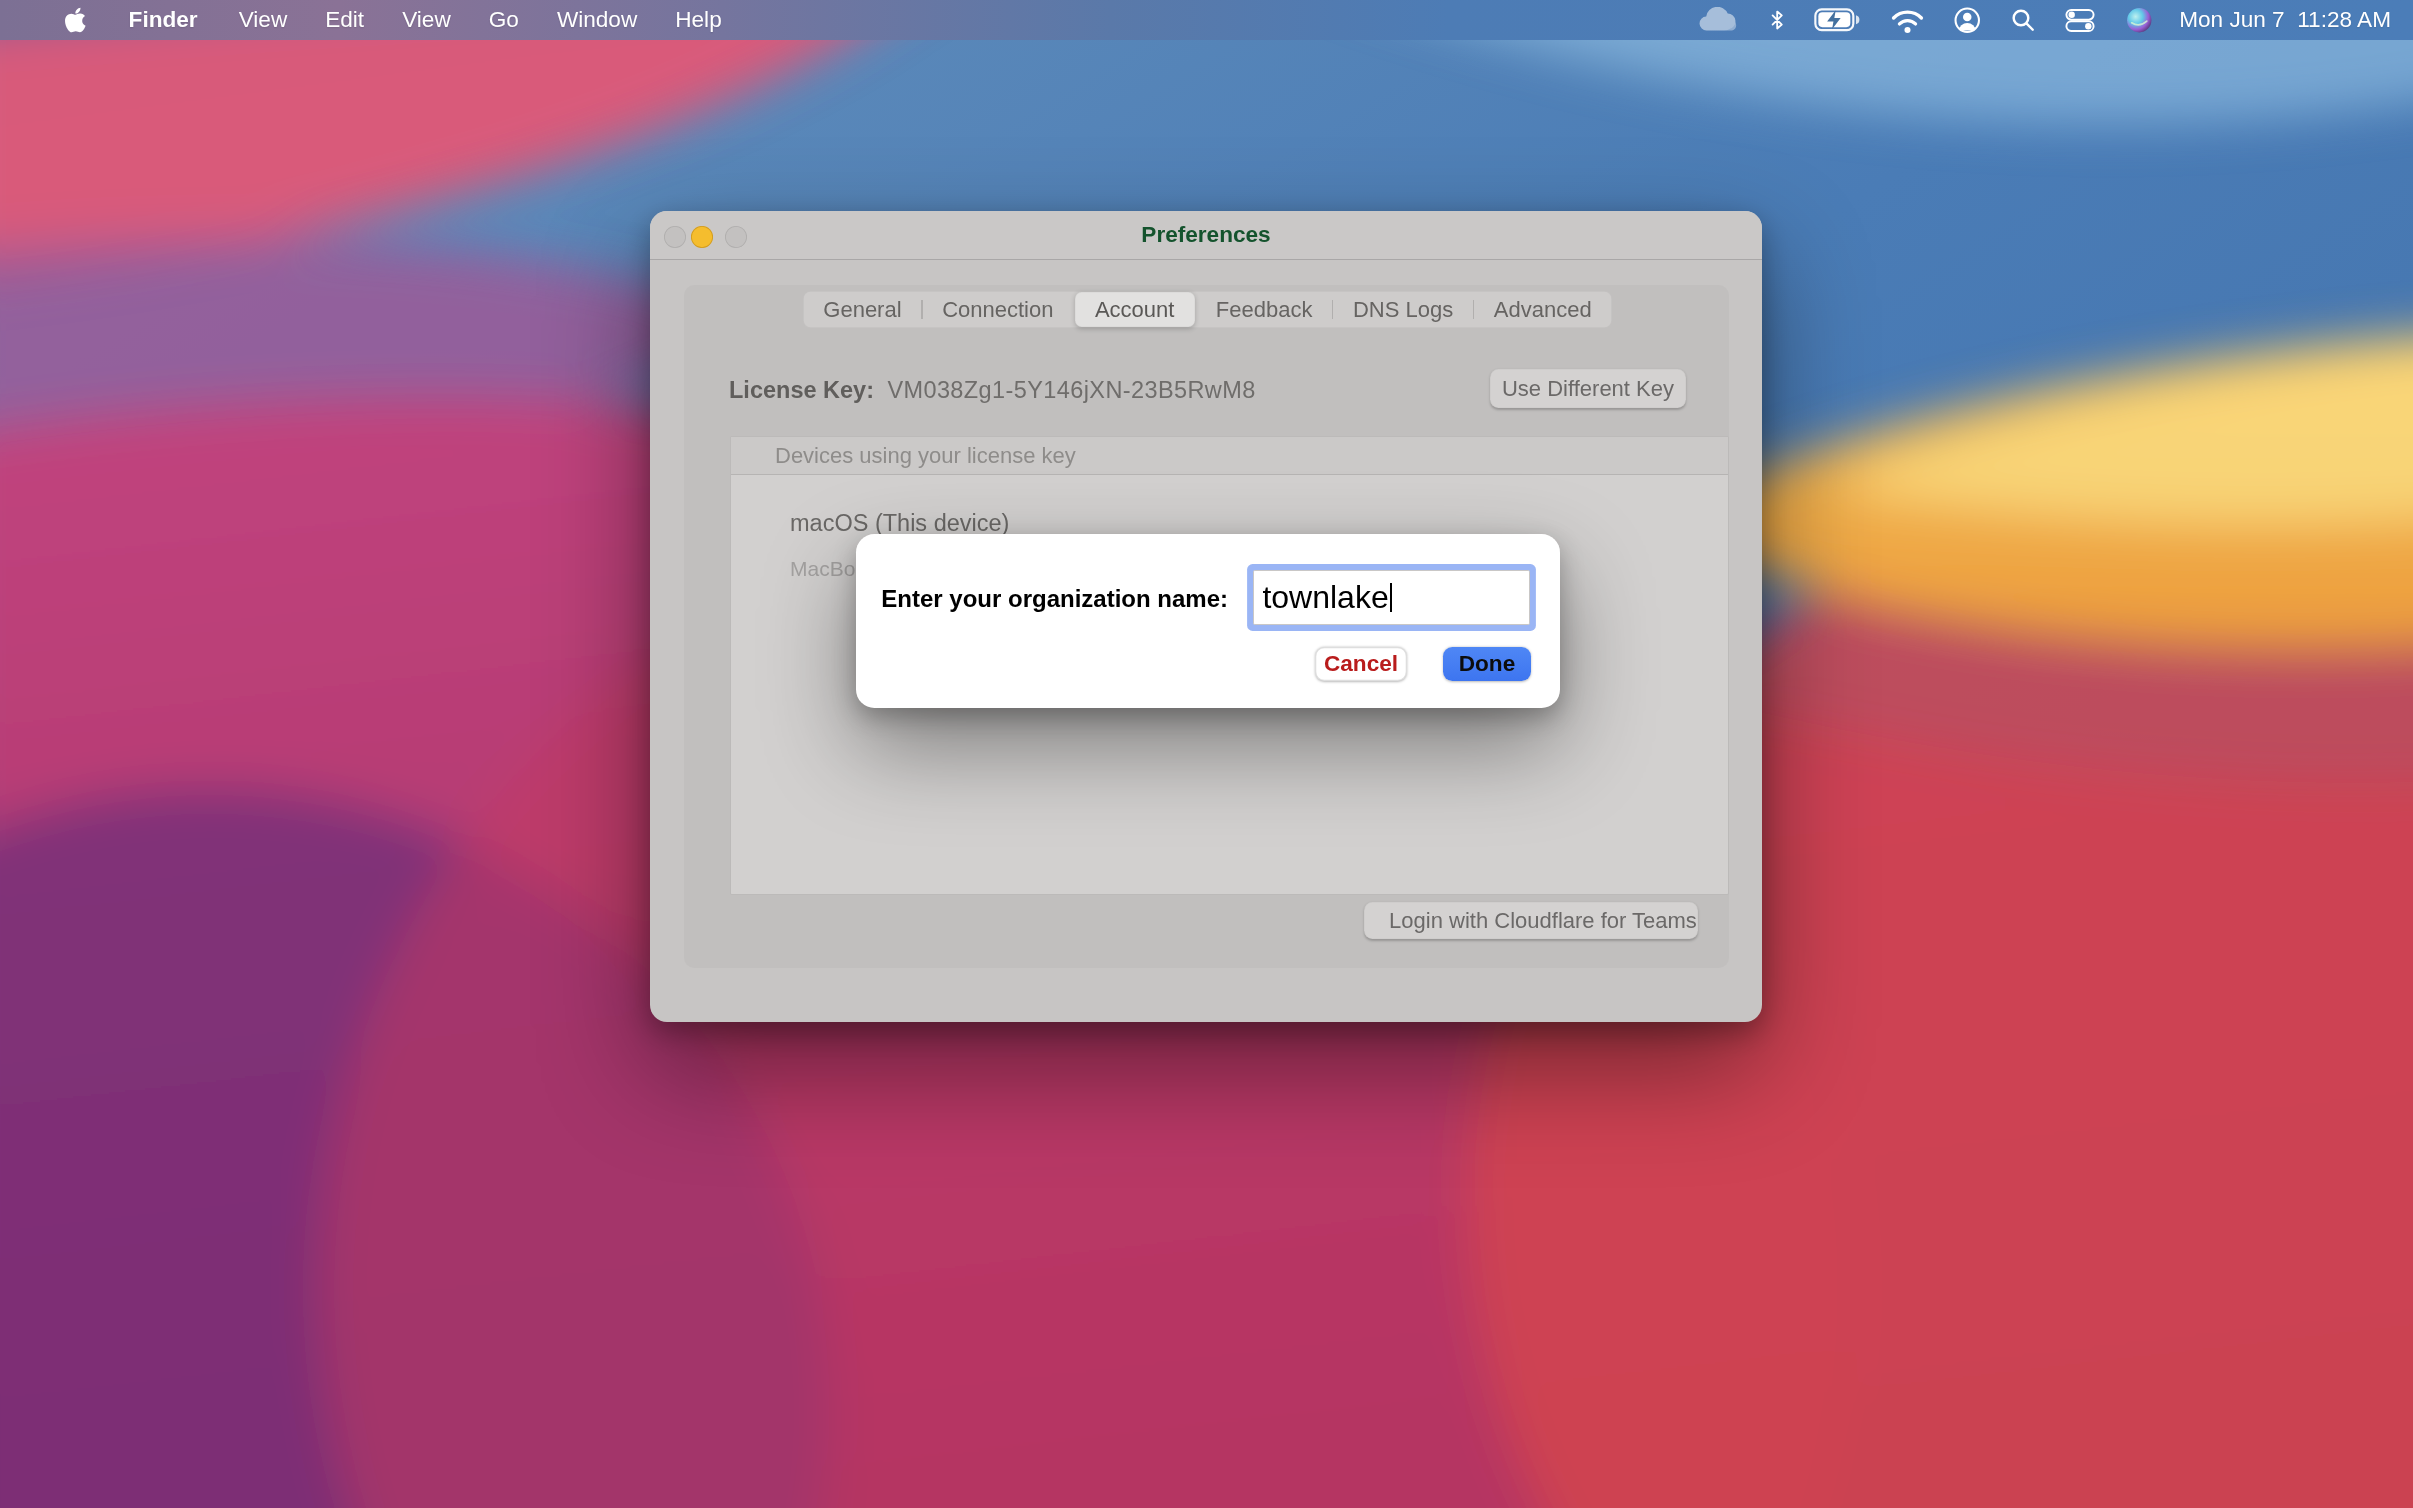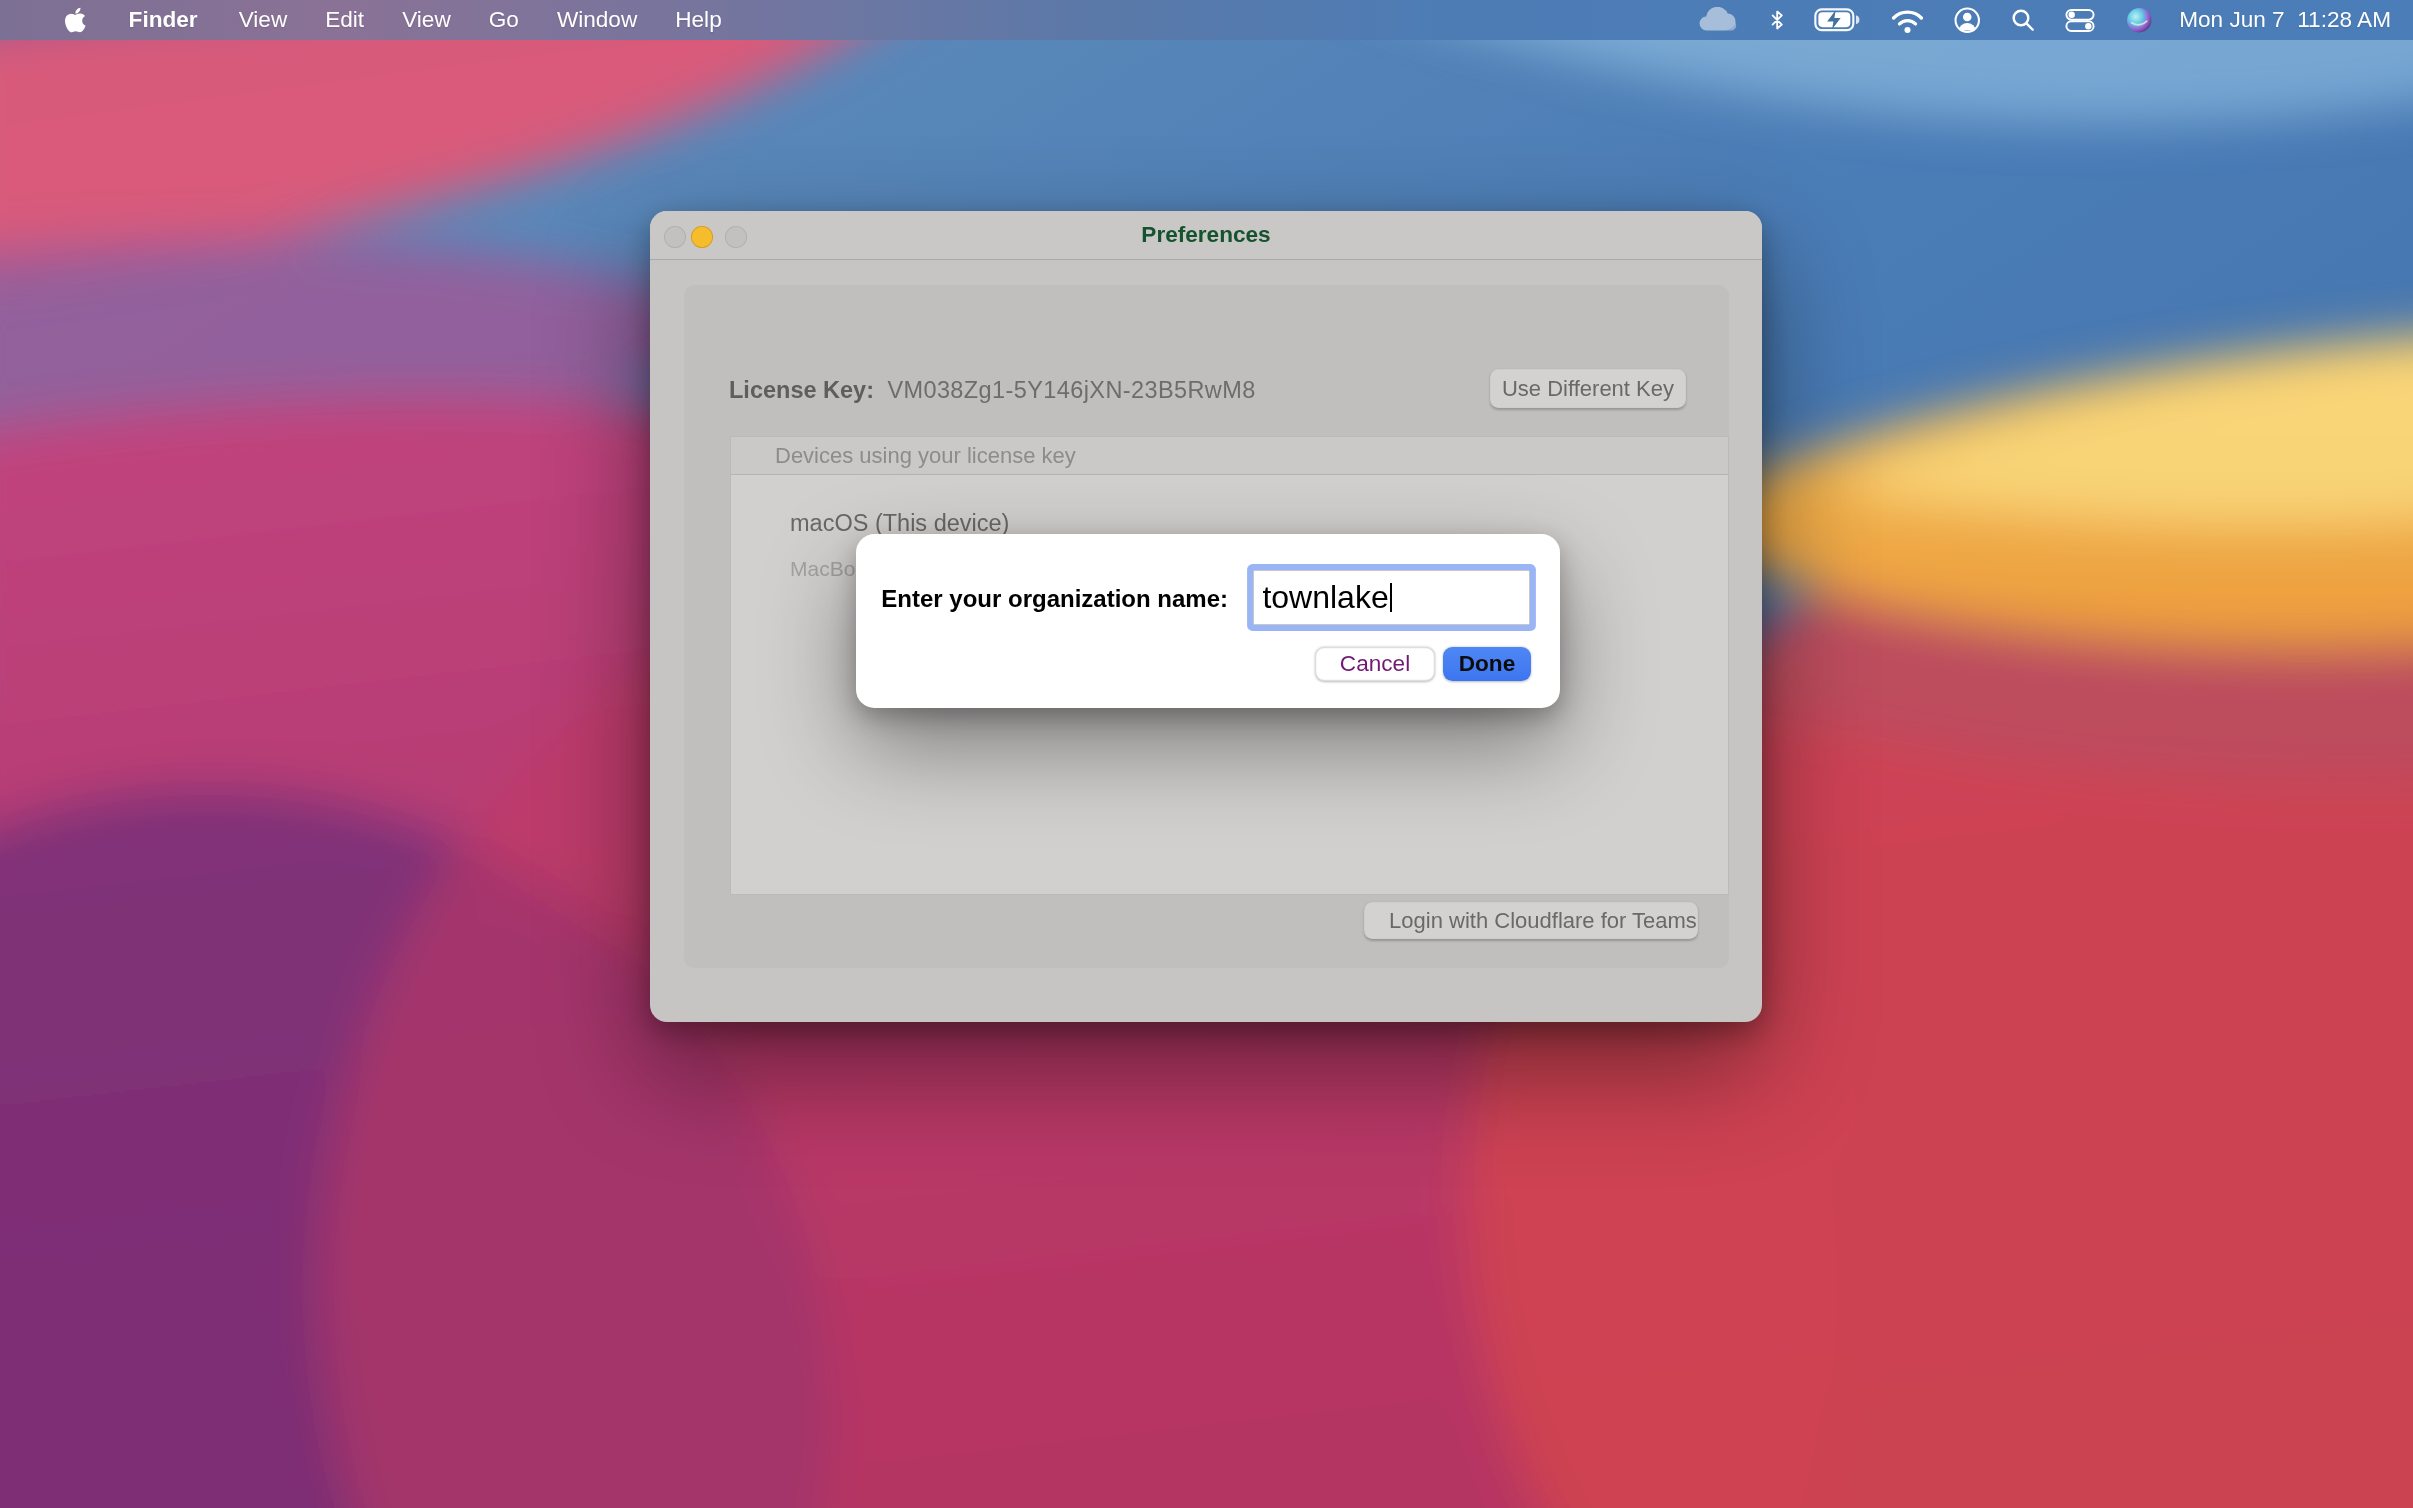--- a/index.html
+++ b/index.html
@@ -103,21 +103,21 @@
   .textfield {
     position:absolute; left:397px; top:36px; width:277px; height:55px;
     background:#fff; border:1.7px solid #c9c7c6; border-radius:1.7px;
     box-shadow:0 0 0 5.9px rgba(111,150,241,.70);
     display:flex; align-items:center; padding-left:8.4px;
     font-size:32px; color:#000;
   }
   .caret { width:2.1px; height:28.5px; background:#000; margin-left:1.7px; }
   .dlg-btn { border:none; font-family:inherit; position:absolute; top:113px; height:34px;
     border-radius:9.2px; font-size:22.6px; display:flex; align-items:center; justify-content:center; }
-  .cancel-btn { left:459px; width:120px; background:#fff; color:#701a75; font-weight:400;
+  .cancel-btn { left:459px; width:92px; background:#fff; color:#b91c1c; font-weight:700;
     box-shadow:0 0.8px 2.5px rgba(0,0,0,.28), inset 0 0 0 1.3px rgba(0,0,0,.13); }
   .done-btn { left:587px; width:88px; color:#0c0c0c; font-weight:600;
     background:linear-gradient(#4f87f5,#3d75f0);
     box-shadow:0 0.8px 2.5px rgba(0,0,0,.28); }
 </style>
 </head>
 <body>
 
 <svg class="wallpaper" viewBox="0 0 2880 1800" preserveAspectRatio="none">
   <defs>
@@ -250,20 +250,28 @@
 <div class="window">
   <div class="title-bar">
     <span class="traffic t-close"></span>
     <span class="traffic t-min"></span>
     <span class="traffic t-zoom"></span>
     <span class="window-title">Preferences</span>
   </div>
 
   <div class="grouped-box"></div>
 
+  <div class="tabs">
+    <div class="seg">General</div>
+    <div class="seg">Connection</div>
+    <div class="seg selected">Account</div>
+    <div class="seg">Feedback</div>
+    <div class="seg">DNS Logs</div>
+    <div class="seg">Advanced</div>
+  </div>
 
   <div class="license-row">
     <span class="license-label">License Key:</span>
     <span class="license-value">VM038Zg1-5Y146jXN-23B5RwM8</span>
   </div>
   <button class="mac-btn use-key-btn">Use Different Key</button>
 
   <div class="devices-panel">
     <div class="panel-header">Devices using your license key</div>
     <div class="device-item">

